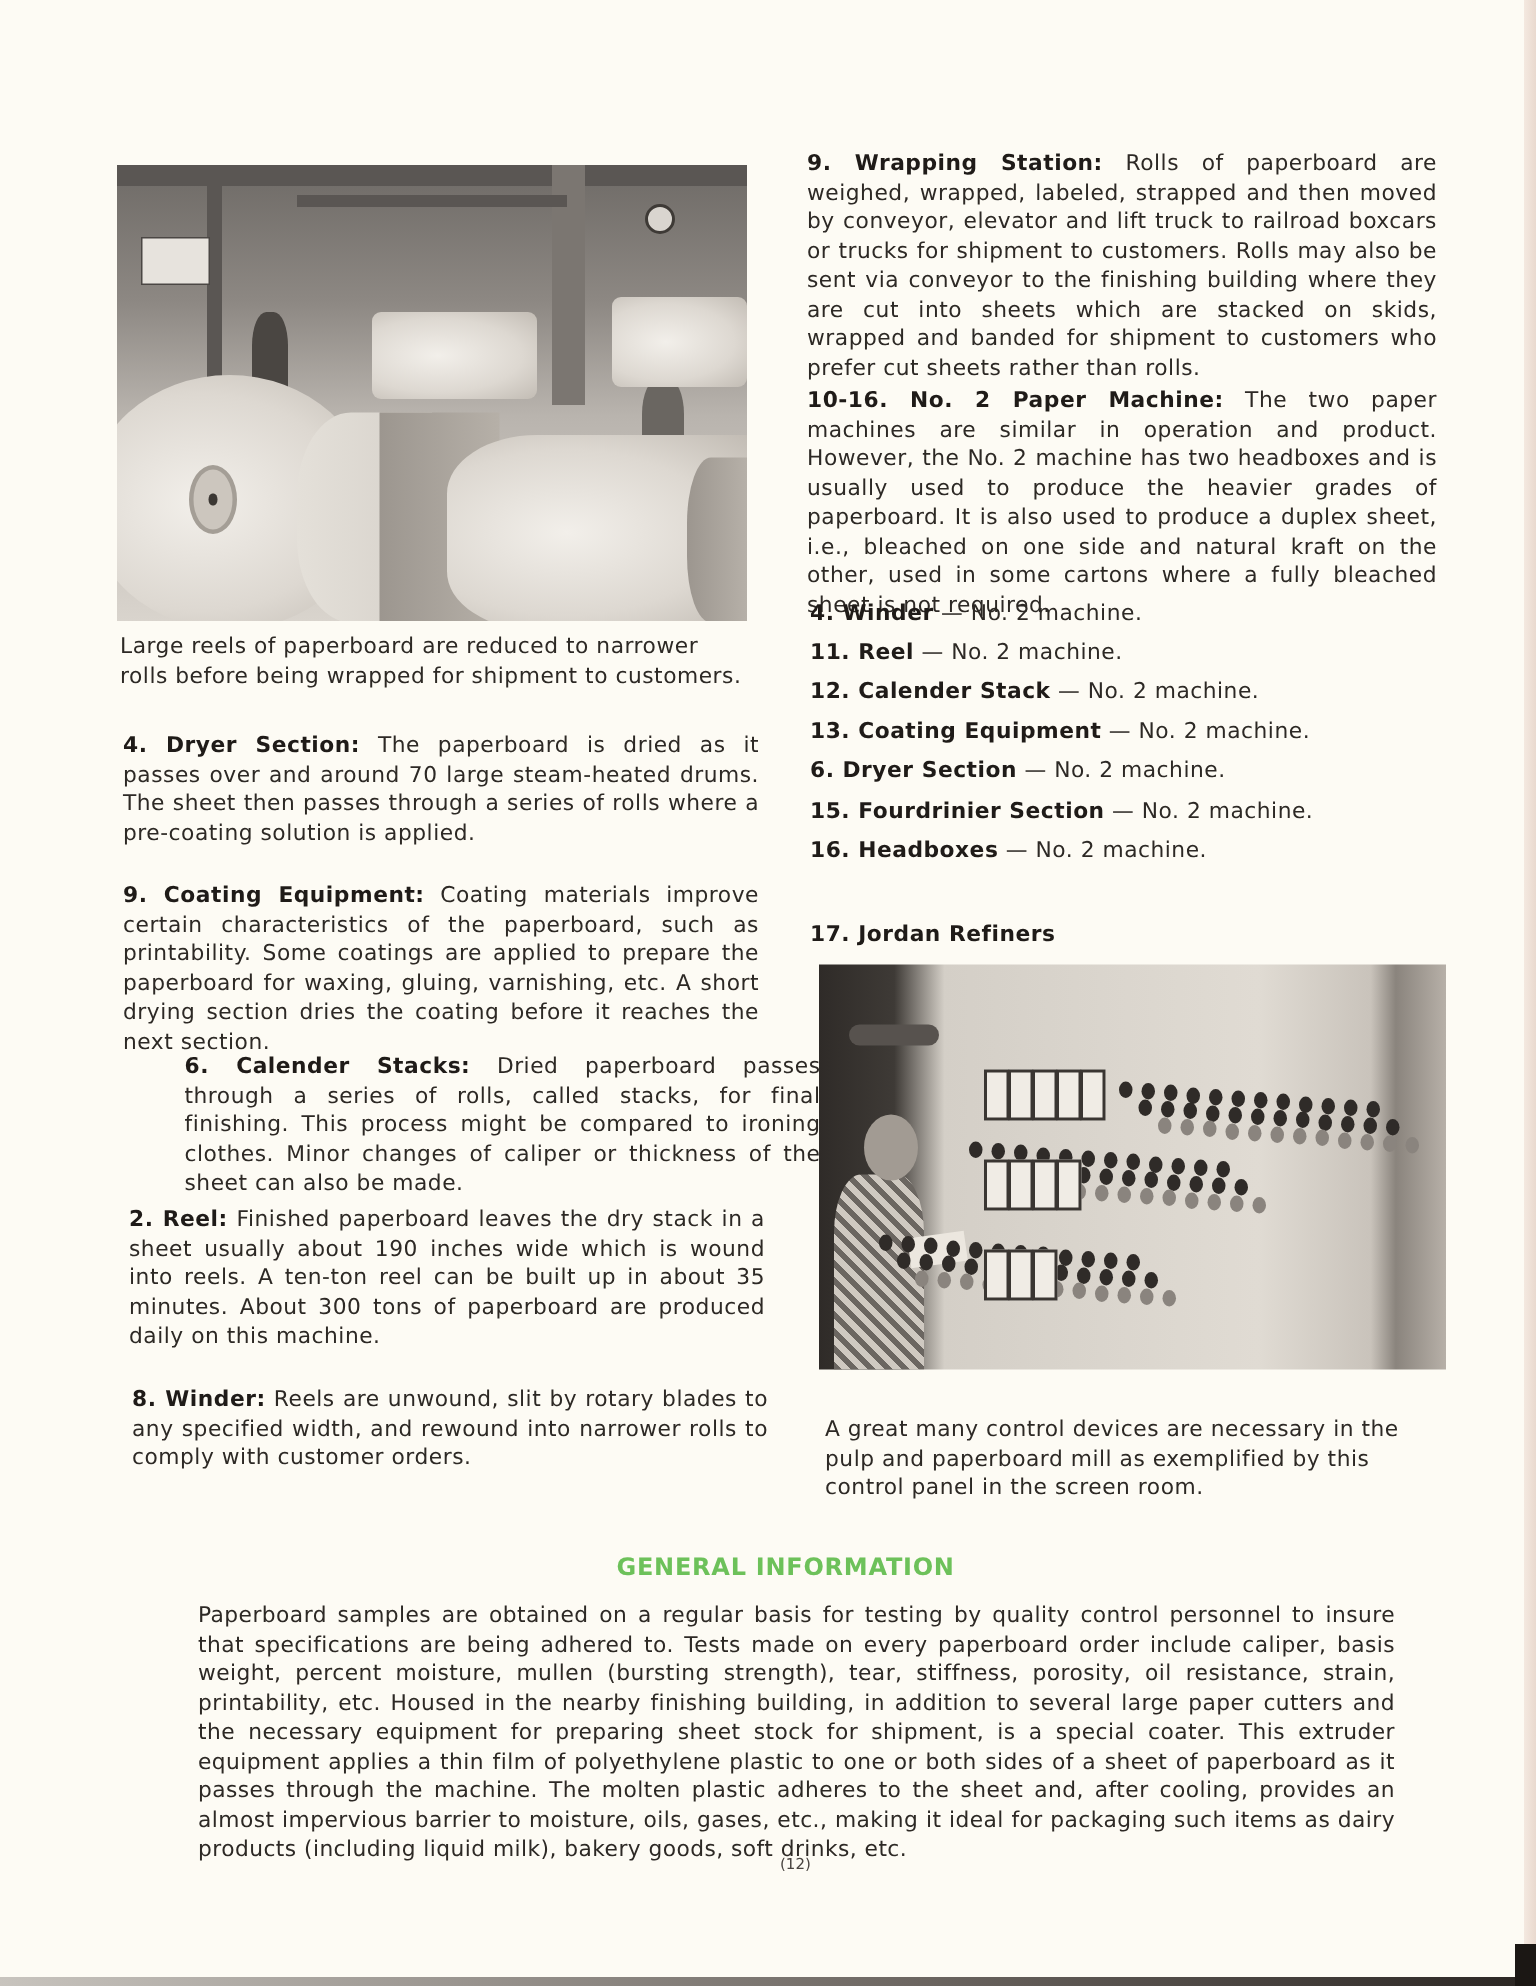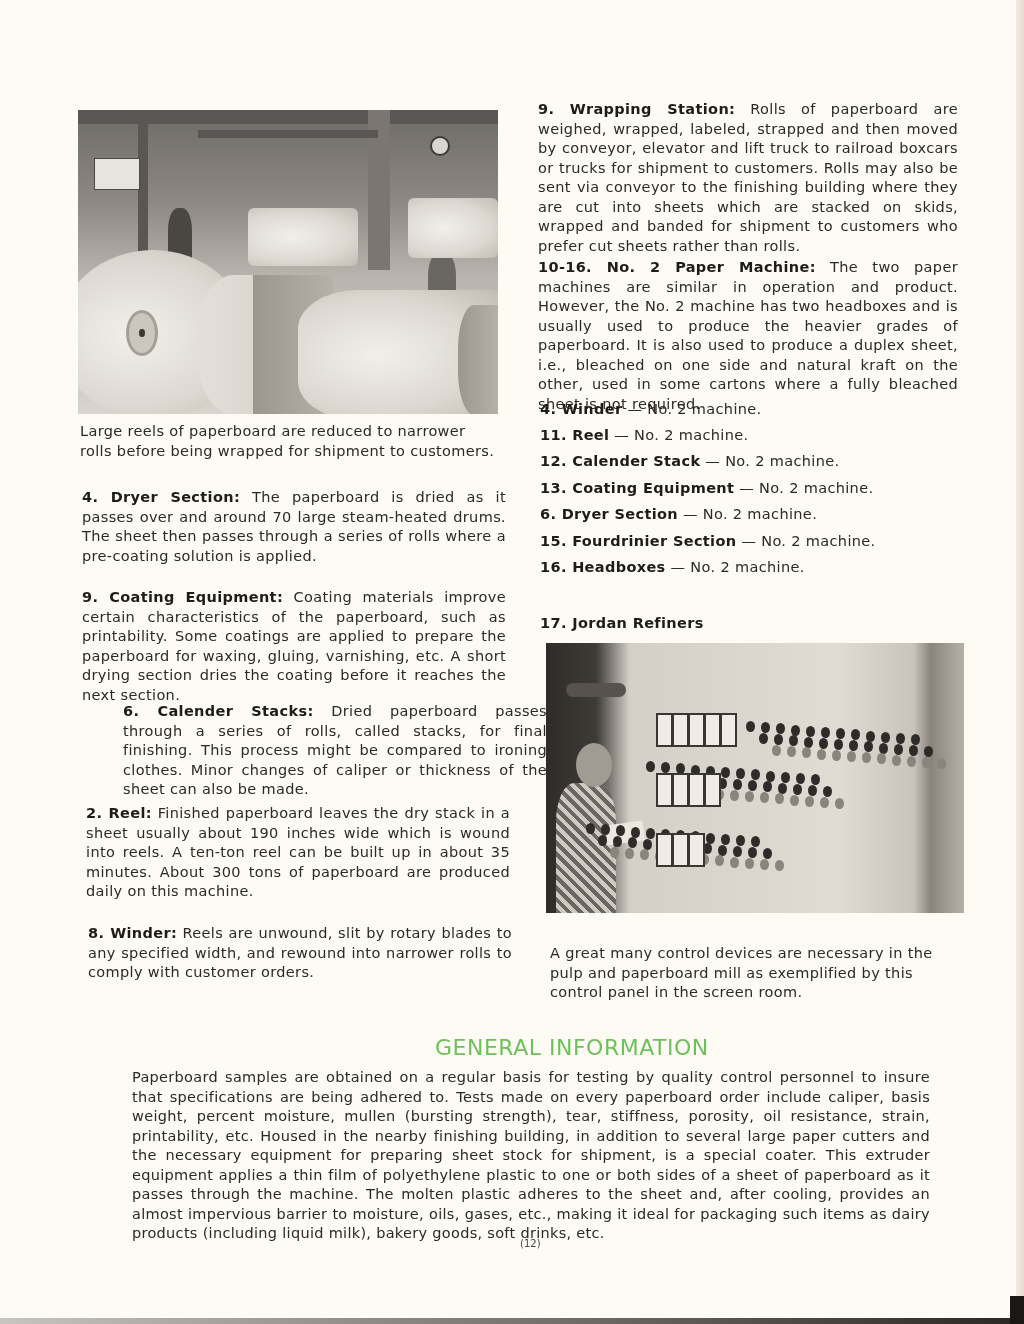--- a/index.html
+++ b/index.html
@@ -70,22 +70,22 @@
     #li12 { top: 452px; }
     #li13 { top: 479px; }
     #li14 { top: 505px; }
     #li15 { top: 532px; }
     #li16 { top: 558px; }
     #li17 { top: 614px; }
 
     #caption2 { left: 550px; top: 920px; width: 420px; margin-top: 24px; }
 
     #heading {
-      position: absolute; left: 435px; top: 1035px;
-      font-size: 22px; font-weight: normal; letter-spacing: 0.5px;
+      position: absolute; left: 411px; top: 1035px;
+      font-size: 16px; font-weight: bold; letter-spacing: 0.5px;
       color: #6dc15a;
     }
     #general { left: 132px; top: 1068px; width: 798px; position:absolute; font-size: 14.5px; line-height: 19.5px; letter-spacing: 0.3px; text-align: justify; color:#2d2925; }
     #pagenum { position: absolute; left: 520px; top: 1238px; font-size: 10px; color: #4a4541; }
   </style>
 </head>
 <body>
 
 <div class="edge-right"></div>
 <div class="edge-bottom"></div>

